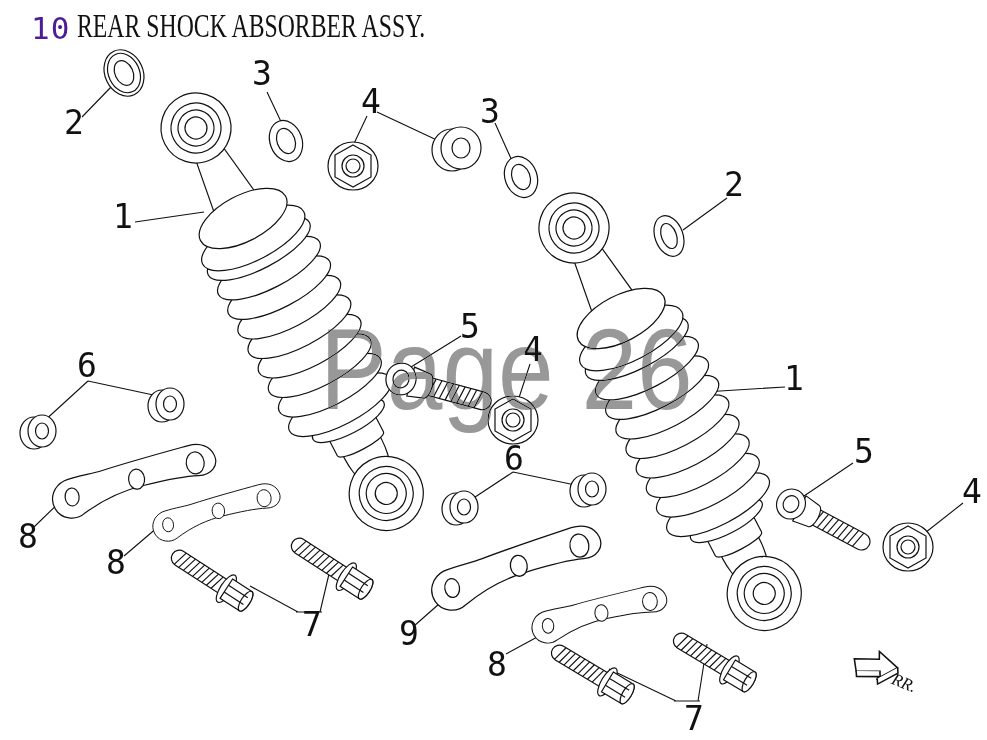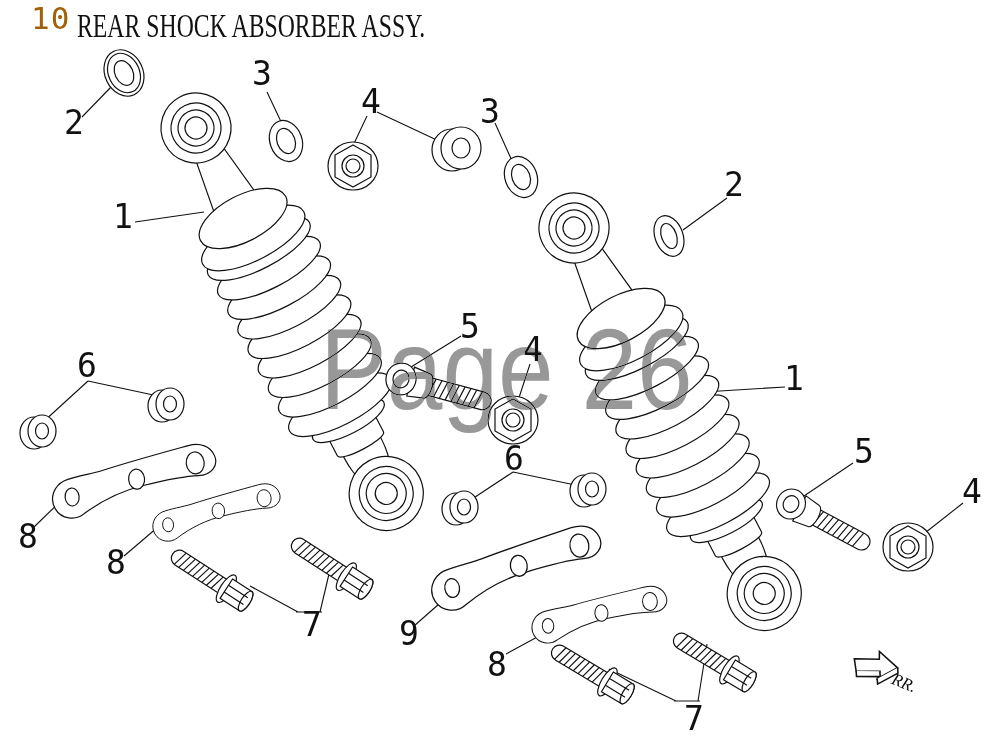--- a/index.html
+++ b/index.html
@@ -1,19 +1,19 @@
 <!DOCTYPE html>
 <html><head>
 <meta charset="utf-8">
 <style>
   html,body{margin:0;padding:0;background:#fff;}
   .page{position:relative;width:987px;height:740px;background:#fff;overflow:hidden;
         font-family:"Liberation Sans",sans-serif;}
-  .fig-num{position:absolute;left:31px;top:0;font:31px "DejaVu Sans Mono",monospace;
-           color:#a16207;letter-spacing:1px;}
+  .fig-num{position:absolute;left:31px;top:10px;font:31px "DejaVu Sans Mono",monospace;
+           color:#4c1d95;letter-spacing:1px;}
   .fig-title{position:absolute;left:77px;top:8px;font:33px "Liberation Serif",serif;
              color:#111;transform:scaleX(0.72);transform-origin:left top;white-space:nowrap;}
   .diagram{position:absolute;left:0;top:0;z-index:1;}
   .watermark{position:absolute;left:320px;top:312px;z-index:2;pointer-events:none;
              font:115px "Liberation Sans",sans-serif;color:#989898;line-height:1;
              mix-blend-mode:darken;transform:scaleX(0.87);transform-origin:left top;
              white-space:nowrap;}
   .callout{font:33px "DejaVu Sans Mono",monospace;fill:#111;}
   .rr-label{font:italic 17px "Liberation Serif",serif;fill:#111;}
   .leader{stroke:#111;stroke-width:1.1;fill:none;}

